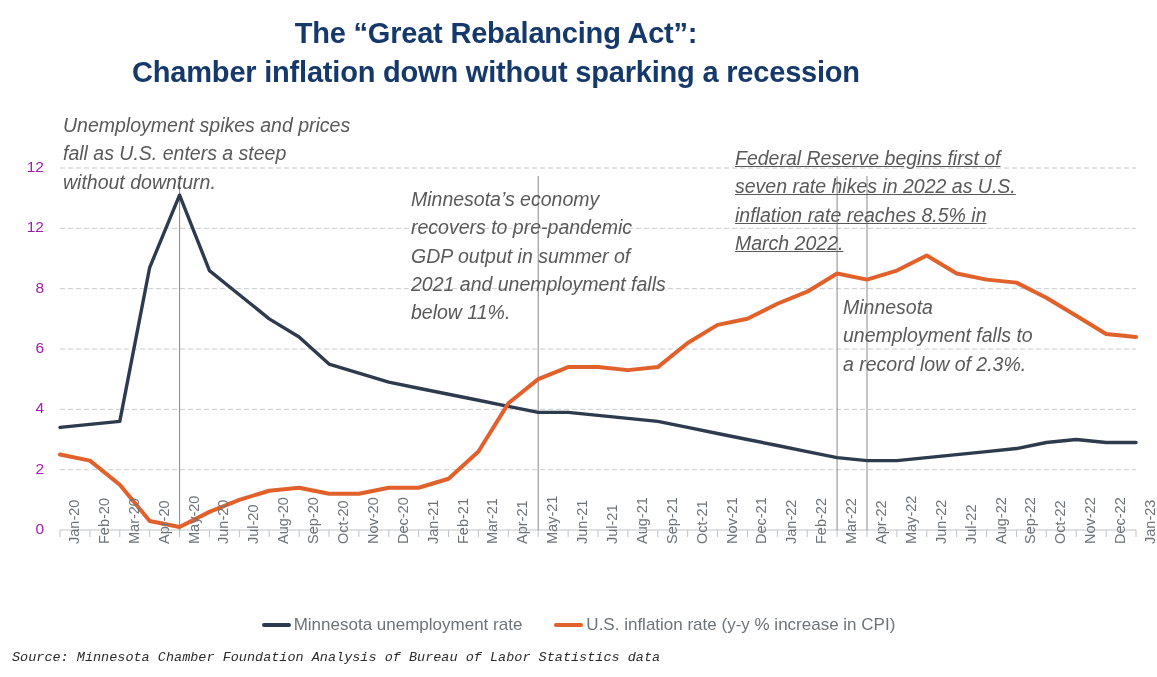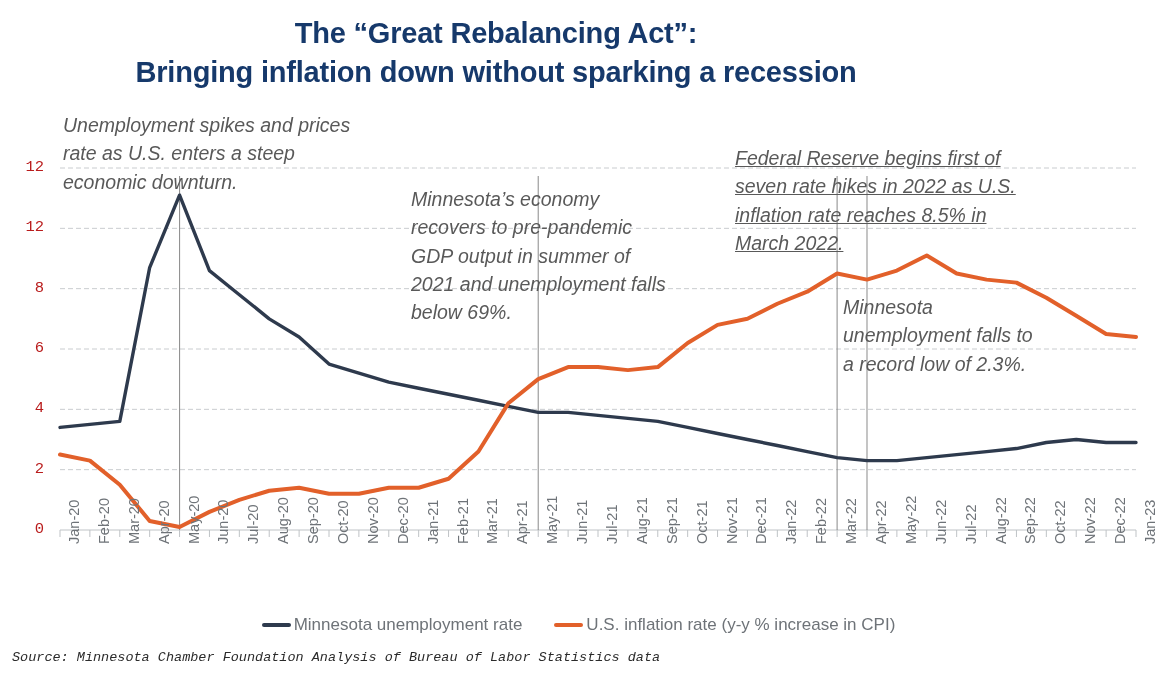--- a/index.html
+++ b/index.html
@@ -66,24 +66,23 @@
     font-size: 14.5px;
     color: #6E7378;
     transform-origin: left top;
     transform: rotate(-90deg);
     white-space: nowrap;
     text-align: left;
   }
   .ytick-label {
     position: absolute;
     font-size: 15.5px;
-    color: #b91c1c;
+    color: #a21caf;
     text-align: right;
     width: 26px;
-    font-family: Liberation Mono, monospace;
   }
 
   
   #legend {
     position: absolute;
     left: 0;
     top: 615px;
     width: 1157px;
     display: flex;
     justify-content: center;
@@ -115,21 +114,21 @@
     font-family: Liberation Mono, monospace;
   }
 </style>
 </head>
 <body>
 
 <div id="page">
 
   <div class="title-block">
     <span class="title-line">The “Great Rebalancing Act”:</span>
-    <span class="title-line">Bringing inflation down without sparking a recession</span>
+    <span class="title-line">Chamber inflation down without sparking a recession</span>
   </div>
 
   <svg id="chart-svg" viewBox="0 0 1157 677">
       <line x1="60" x2="1136" y1="530" y2="530" stroke="#BFC3C6" stroke-width="1" stroke-dasharray="none"></line>
       <line x1="60" x2="1136" y1="469.6666666666667" y2="469.6666666666667" stroke="#C9CCCF" stroke-width="1" stroke-dasharray="5,3"></line>
       <line x1="60" x2="1136" y1="409.33333333333337" y2="409.33333333333337" stroke="#C9CCCF" stroke-width="1" stroke-dasharray="5,3"></line>
       <line x1="60" x2="1136" y1="349" y2="349" stroke="#C9CCCF" stroke-width="1" stroke-dasharray="5,3"></line>
       <line x1="60" x2="1136" y1="288.6666666666667" y2="288.6666666666667" stroke="#C9CCCF" stroke-width="1" stroke-dasharray="5,3"></line>
       <line x1="60" x2="1136" y1="228.33333333333331" y2="228.33333333333331" stroke="#C9CCCF" stroke-width="1" stroke-dasharray="5,3"></line>
       <line x1="60" x2="1136" y1="168" y2="168" stroke="#C9CCCF" stroke-width="1" stroke-dasharray="5,3"></line>
@@ -171,22 +170,22 @@
       <line x1="1106.111111111111" x2="1106.111111111111" y1="530" y2="537" stroke="#BFC3C6" stroke-width="1"></line>
       <line x1="1136" x2="1136" y1="530" y2="537" stroke="#BFC3C6" stroke-width="1"></line>
       <line x1="179.55555555555554" x2="179.55555555555554" y1="176" y2="530" stroke="#808080" stroke-width="1.1" opacity="0.85"></line>
       <line x1="538.2222222222222" x2="538.2222222222222" y1="176" y2="530" stroke="#808080" stroke-width="1.1" opacity="0.85"></line>
       <line x1="837.1111111111111" x2="837.1111111111111" y1="176" y2="530" stroke="#808080" stroke-width="1.1" opacity="0.85"></line>
       <line x1="867" x2="867" y1="176" y2="530" stroke="#808080" stroke-width="1.1" opacity="0.85"></line>
       <polyline points="60.00,427.43 89.89,424.42 119.78,421.40 149.67,267.55 179.56,195.15 209.44,270.57 239.33,294.70 269.22,318.83 299.11,336.93 329.00,364.08 358.89,373.13 388.78,382.18 418.67,388.22 448.56,394.25 478.44,400.28 508.33,406.32 538.22,412.35 568.11,412.35 598.00,415.37 627.89,418.38 657.78,421.40 687.67,427.43 717.56,433.47 747.44,439.50 777.33,445.53 807.22,451.57 837.11,457.60 867.00,460.62 896.89,460.62 926.78,457.60 956.67,454.58 986.56,451.57 1016.44,448.55 1046.33,442.52 1076.22,439.50 1106.11,442.52 1136.00,442.52" fill="none" stroke="#2E3A4D" stroke-width="3.4" stroke-linejoin="round" stroke-linecap="round"></polyline>
       <polyline points="60.00,454.58 89.89,460.62 119.78,484.75 149.67,520.95 179.56,526.98 209.44,511.90 239.33,499.83 269.22,490.78 299.11,487.77 329.00,493.80 358.89,493.80 388.78,487.77 418.67,487.77 448.56,478.72 478.44,451.57 508.33,403.30 538.22,379.17 568.11,367.10 598.00,367.10 627.89,370.12 657.78,367.10 687.67,342.97 717.56,324.87 747.44,318.83 777.33,303.75 807.22,291.68 837.11,273.58 867.00,279.62 896.89,270.57 926.78,255.48 956.67,273.58 986.56,279.62 1016.44,282.63 1046.33,297.72 1076.22,315.82 1106.11,333.92 1136.00,336.93" fill="none" stroke="#E2602A" stroke-width="4" stroke-linejoin="round" stroke-linecap="round"></polyline>
     </svg>
 
-  <div class="annotation" id="annotation-1">Unemployment spikes and prices rate as U.S. enters a steep economic downturn.</div>
-  <div class="annotation" id="annotation-2">Minnesota’s economy recovers to pre-pandemic GDP output in summer of 2021 and unemployment falls below 69%.</div>
+  <div class="annotation" id="annotation-1">Unemployment spikes and prices fall as U.S. enters a steep without downturn.</div>
+  <div class="annotation" id="annotation-2">Minnesota’s economy recovers to pre-pandemic GDP output in summer of 2021 and unemployment falls below 11%.</div>
   <div class="annotation" id="annotation-3">Federal Reserve begins first of seven rate hikes in 2022 as U.S. inflation rate reaches 8.5% in March 2022.</div>
   <div class="annotation" id="annotation-4">Minnesota unemployment falls to a record low of 2.3%.</div>
 
   <div id="legend">
     <div class="legend-item">
       <span class="legend-swatch" style="background: rgb(46, 58, 77);"></span>
       <span>Minnesota unemployment rate</span>
     </div>
     <div class="legend-item">
       <span class="legend-swatch" style="background: rgb(226, 96, 42);"></span>

